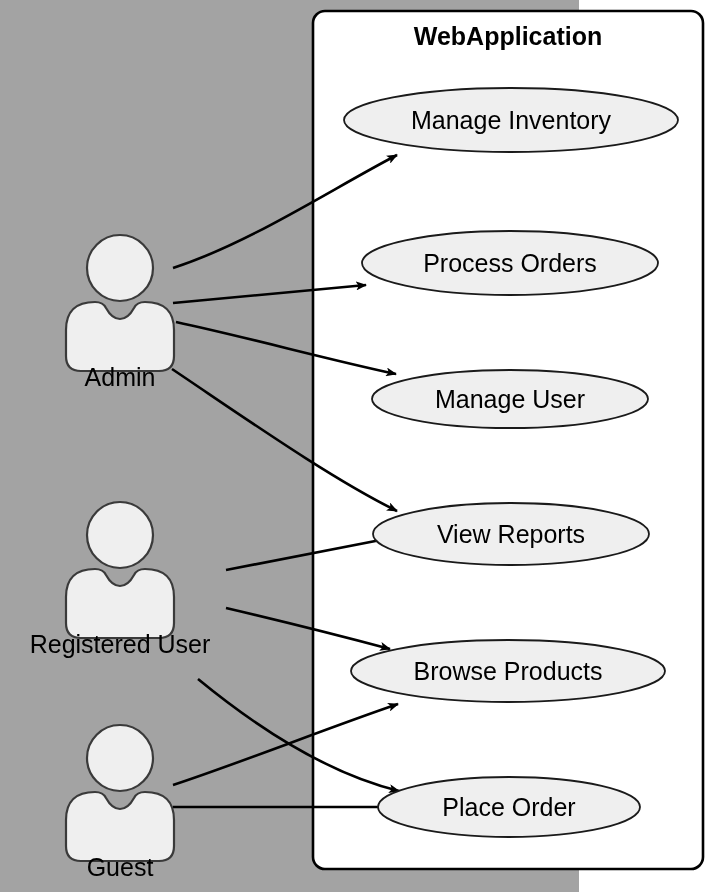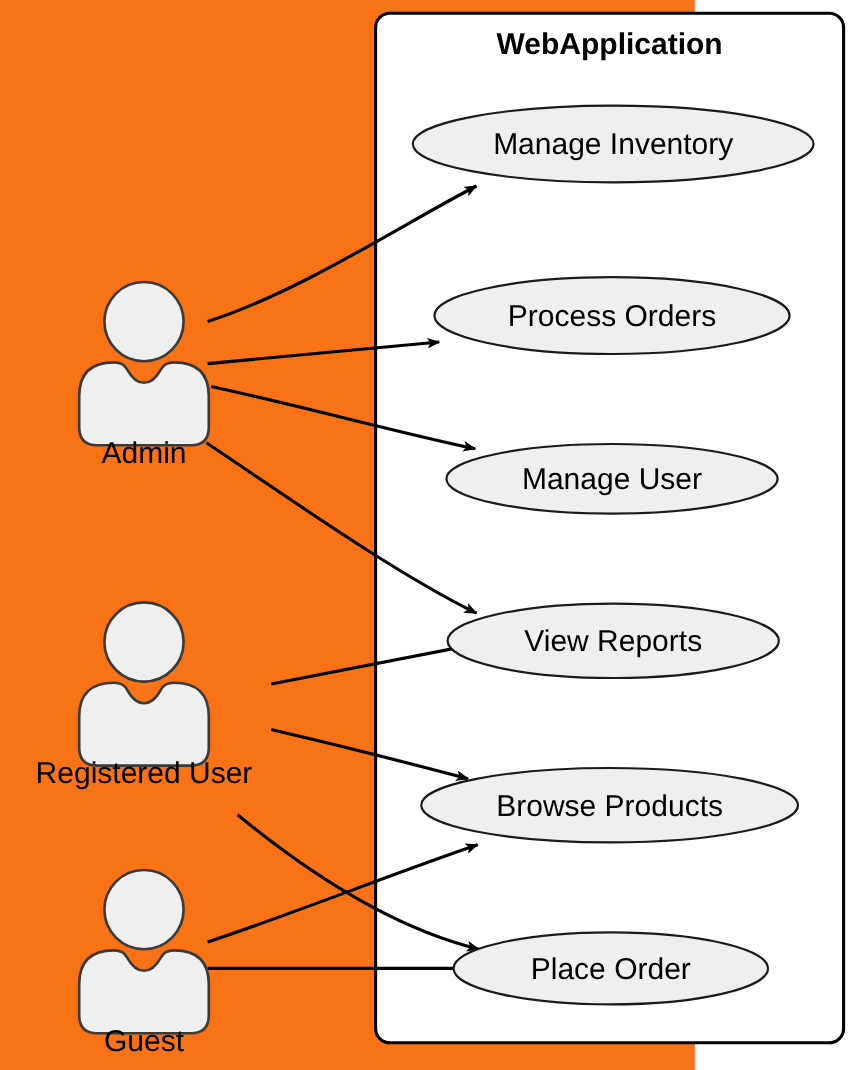--- a/index.html
+++ b/index.html
@@ -10,21 +10,21 @@
   body {
     font-family: "Liberation Sans", sans-serif;
     width: 712px;
     height: 892px;
     overflow: hidden;
   }
   #diagram-root {
     position: relative;
     width: 579px;
     height: 892px;
-    background: #f97316;
+    background: #a3a3a3;
   }
   svg#usecase-svg {
     display: block;
     width: 712px;
     height: 892px;
   }
   .boundary-rect {
     fill: #ffffff;
     stroke: #000000;
     stroke-width: 2.6;

